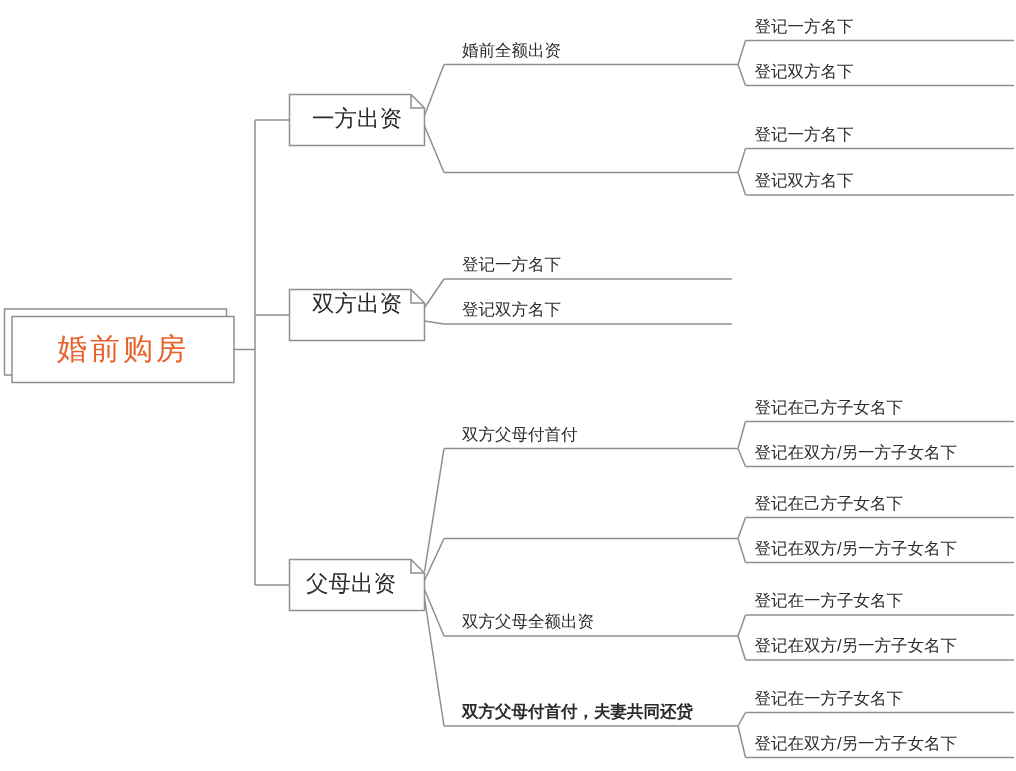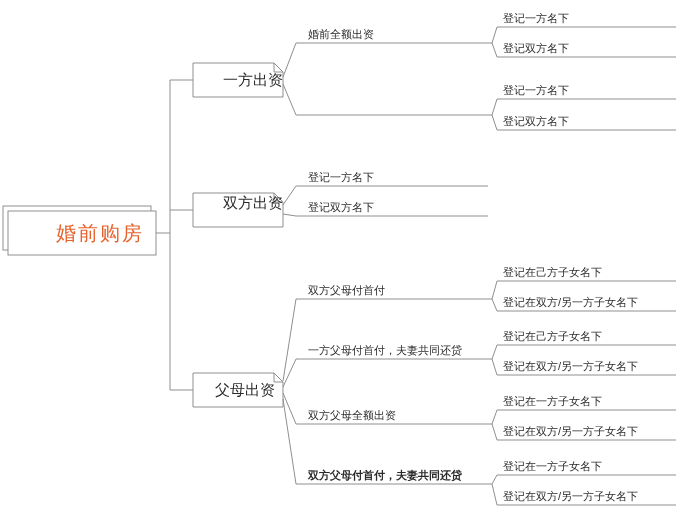--- a/index.html
+++ b/index.html
@@ -31,21 +31,21 @@
     fill: #ffffff;
   }
   .t {
     position: absolute;
     white-space: nowrap;
     color: var(--text, #2b2b2b);
     font-size: 11px;
     line-height: 16px;
   }
   .t.boxed {
-    text-align: right;
+    text-align: center;
     font-size: 15px;
   }
   .t.root {
     text-align: center;
     font-size: 20px;
     color: var(--root-text, #e8632c);
     letter-spacing: 2px;
   }
 </style>
 </head>
@@ -113,38 +113,37 @@
     <line class="ln" x1="497" y1="281" x2="676" y2="281"></line>
     <line class="ln" x1="497" y1="311" x2="676" y2="311"></line>
     <line class="ln" x1="497" y1="345" x2="676" y2="345"></line>
     <line class="ln" x1="497" y1="375" x2="676" y2="375"></line>
     <line class="ln" x1="497" y1="410" x2="676" y2="410"></line>
     <line class="ln" x1="497" y1="440" x2="676" y2="440"></line>
     <line class="ln" x1="497" y1="475" x2="676" y2="475"></line>
     <line class="ln" x1="497" y1="505" x2="676" y2="505"></line>
   </svg>
 
-  <div class="t root" style="left:8px;top:211px;width:148px;height:28px;line-height:44px;padding-left:18px;">婚前购房</div>
+  <div class="t root" style="left:8px;top:211px;width:148px;height:28px;line-height:44px;">婚前购房</div>
 
   <div class="t boxed" style="left:193px;top:63px;width:90px;height:34px;line-height:34px;">一方出资</div>
   <div class="t boxed" style="left:193px;top:186px;width:90px;height:18px;line-height:34px;">双方出资</div>
   <div class="t boxed" style="left:193px;top:373px;width:82px;height:34px;line-height:34px;">父母出资</div>
 
   <div class="t" style="left:308px;top:26px;">婚前全额出资</div>
 
   <div class="t" style="left:503px;top:10px;">登记一方名下</div>
   <div class="t" style="left:503px;top:40px;">登记双方名下</div>
   <div class="t" style="left:503px;top:82px;">登记一方名下</div>
   <div class="t" style="left:503px;top:113px;">登记双方名下</div>
 
   <div class="t" style="left:308px;top:169px;">登记一方名下</div>
   <div class="t" style="left:308px;top:199px;">登记双方名下</div>
 
   <div class="t" style="left:308px;top:282px;">双方父母付首付</div>
-  <div class="t" style="left:308px;top:342px;">一方父母付首付，夫妻共同还贷</div>
   <div class="t" style="left:308px;top:407px;">双方父母全额出资</div>
   <div class="t" style="left:308px;top:467px;font-weight:bold;">双方父母付首付，夫妻共同还贷</div>
 
   <div class="t" style="left:503px;top:264px;">登记在己方子女名下</div>
   <div class="t" style="left:503px;top:294px;">登记在双方/另一方子女名下</div>
   <div class="t" style="left:503px;top:328px;">登记在己方子女名下</div>
   <div class="t" style="left:503px;top:358px;">登记在双方/另一方子女名下</div>
   <div class="t" style="left:503px;top:393px;">登记在一方子女名下</div>
   <div class="t" style="left:503px;top:423px;">登记在双方/另一方子女名下</div>
   <div class="t" style="left:503px;top:458px;">登记在一方子女名下</div>

